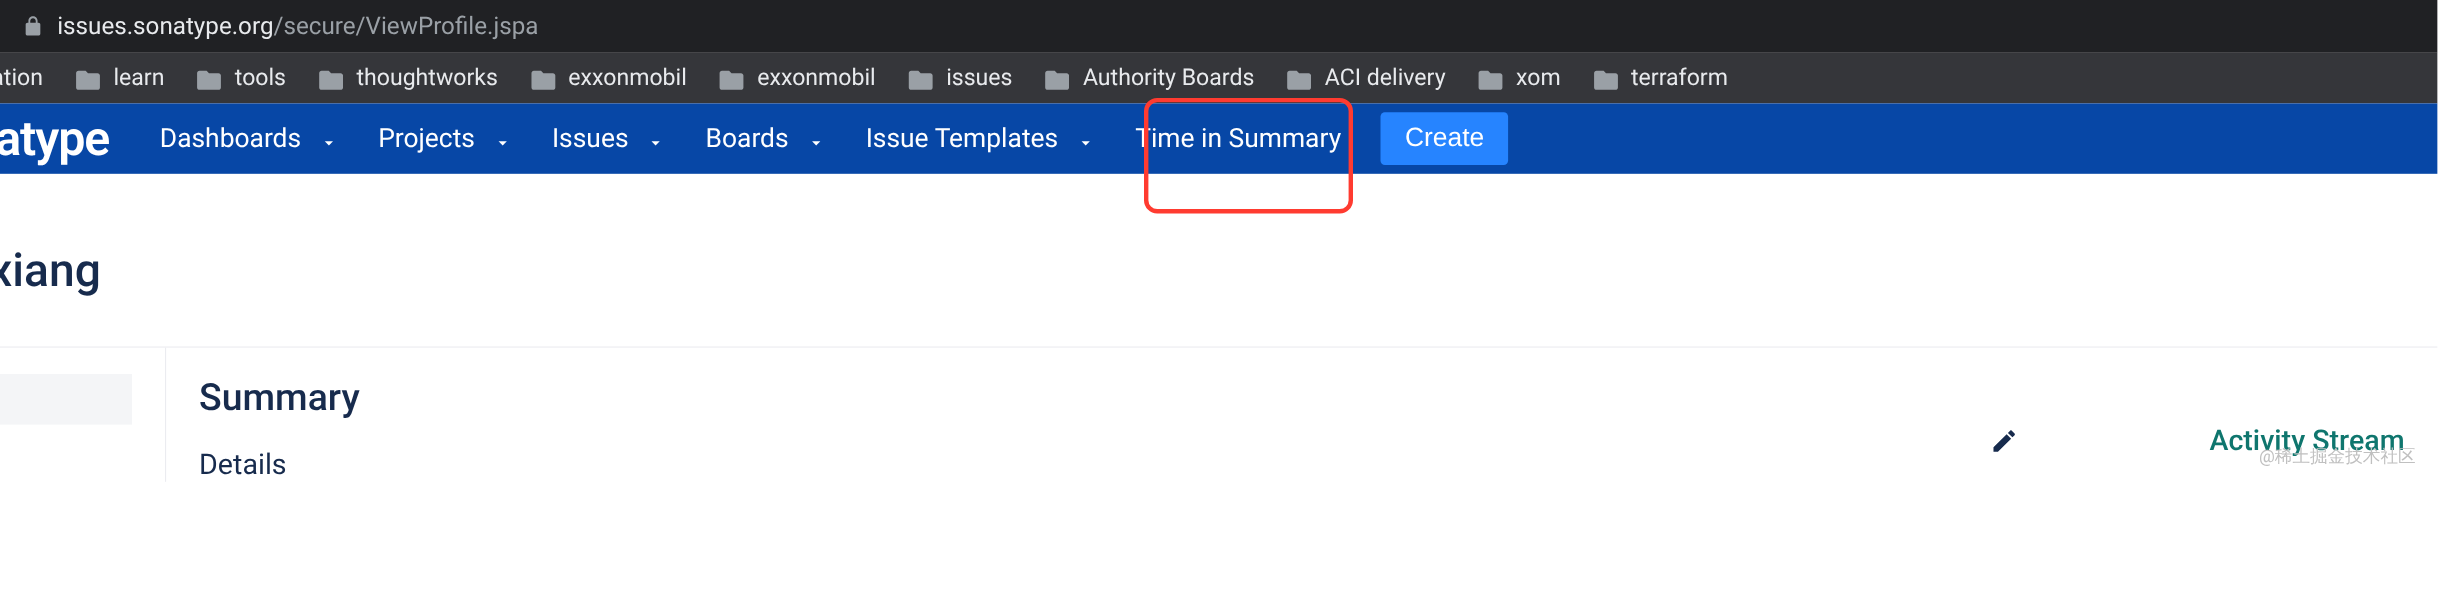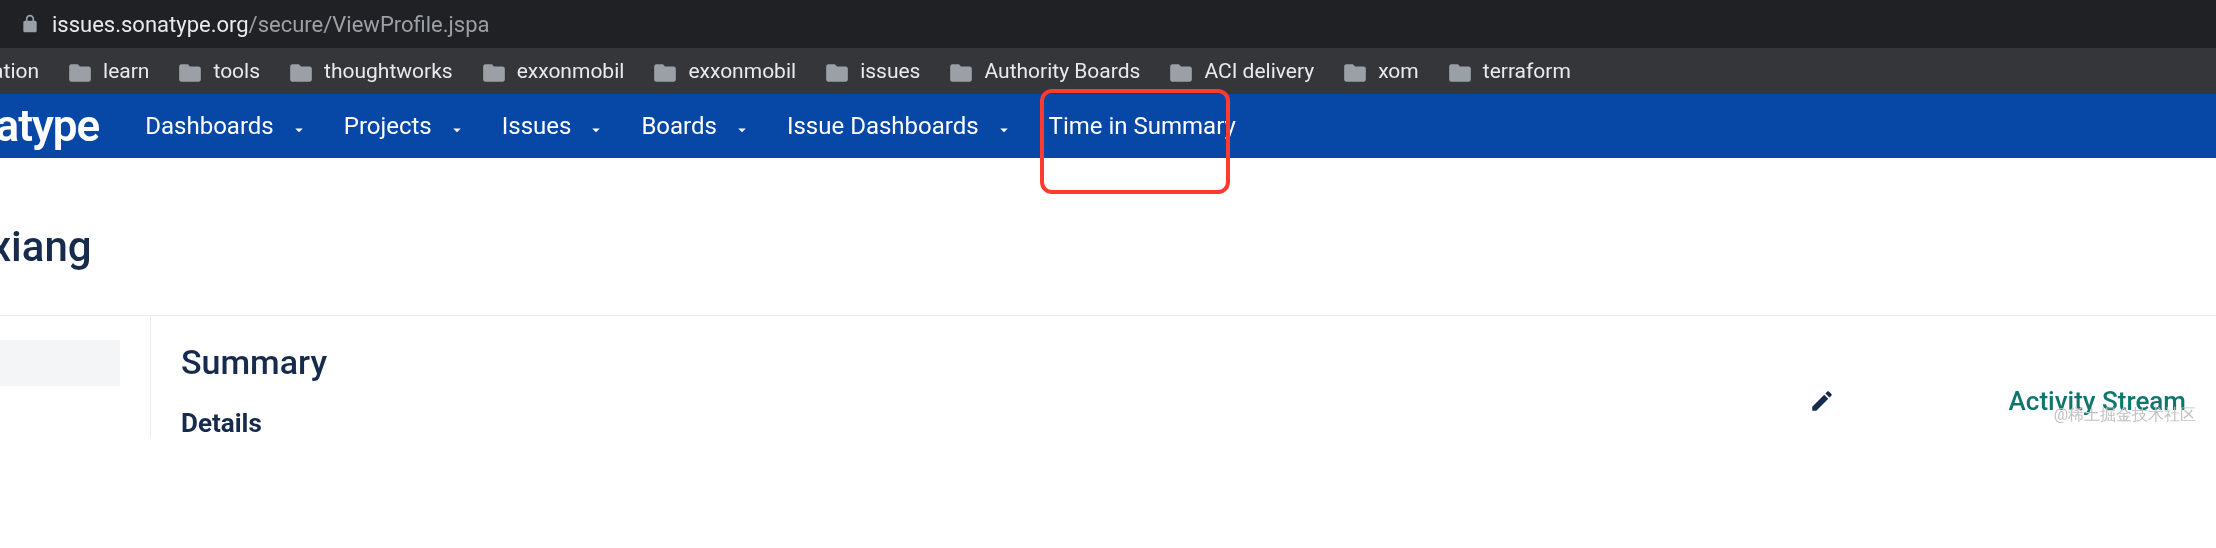--- a/index.html
+++ b/index.html
@@ -26,21 +26,21 @@
     .page-title { color: #172b4d; font-size: 42px; font-weight: 500; margin-left: -10px; margin-bottom: 44px; }
     
     .divider { height: 1px; background: #ebecf0; }
     
     .content-row { display: flex; margin-top: 0; justify-content: space-between; }
     .sidebar-col { width: 150px; padding-top: 24px; }
     .sidebar-tab { background: #f4f5f7; height: 46px; width: 120px; margin-left: 0; }
     .vline { width: 1px; background: #ebecf0; }
     .main-col { padding: 26px 0 0 30px; flex: 1; }
     .summary-h { color: #172b4d; font-size: 34px; font-weight: 500; margin-bottom: 26px; }
-    .details-h { color: #172b4d; font-size: 26px; font-weight: 700; }
+    .details-h { color: #172b4d; font-size: 26px; font-weight: 400; }
     .right-col { padding: 70px 30px 0 0; position: relative; }
     .activity-h { color: #0f766e; font-size: 26px; font-weight: 500; white-space: nowrap; }
     .pencil { position: absolute; left: -200px; top: 72px; }
     
     .watermark { position: absolute; right: 20px; bottom: 12px; color: #c0c0c0; font-size: 16px; text-align: center; }
   </style>
 </head>
 <body>
 
 <div class="addr-bar">
@@ -140,28 +140,29 @@
           <path d="M7 10l5 5 5-5z"></path>
         </svg></span>
   </div>
   <div class="nav-item">
     <span>Boards</span>
     <span class="chevron"><svg viewBox="0 0 24 24" fill="#fff">
           <path d="M7 10l5 5 5-5z"></path>
         </svg></span>
   </div>
   <div class="nav-item">
-    <span>Issue Dashboards</span>
+    <span>Issue Templates</span>
     <span class="chevron"><svg viewBox="0 0 24 24" fill="#fff">
           <path d="M7 10l5 5 5-5z"></path>
         </svg></span>
   </div>
   <div class="nav-item">
     <span>Time in Summary</span>
   </div>
+  <button class="create-btn">Create</button>
   <div class="highlight-box"></div>
 </div>
 
 <div class="page-body">
   <h1 class="page-title">xiang</h1>
   <div class="divider"></div>
   <div class="content-row">
     <div class="sidebar-col">
       <div class="sidebar-tab"></div>
     </div>

